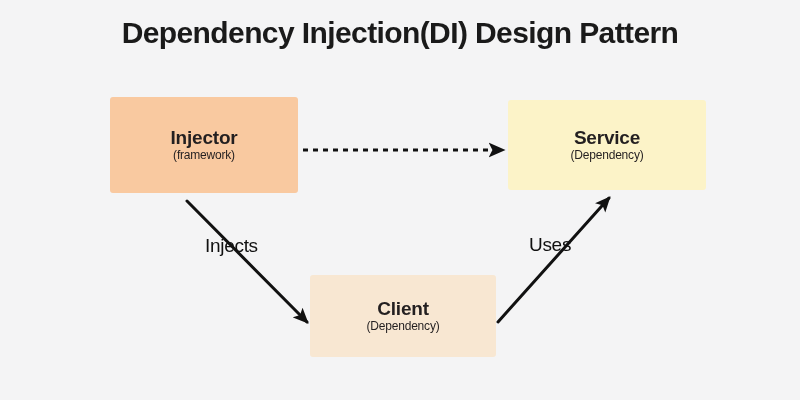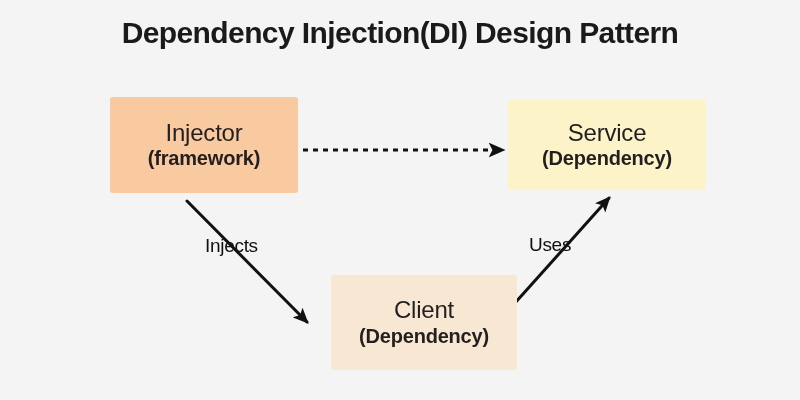--- a/index.html
+++ b/index.html
@@ -37,28 +37,28 @@
     box-sizing: border-box;
     border-radius: 3px;
     display: flex;
     flex-direction: column;
     align-items: center;
     justify-content: center;
     color: #231f20;
     text-align: center;
   }
   .node-title {
-    font-size: 24px;
-    font-weight: normal;
+    font-size: 19px;
+    font-weight: bold;
     line-height: 1.12;
     letter-spacing: -0.2px;
   }
   .node-sub {
-    font-size: 20px;
-    font-weight: bold;
+    font-size: 12px;
+    font-weight: normal;
     line-height: 1.15;
     letter-spacing: -0.2px;
     margin-top: 1px;
   }
   #node-injector {
     left: 110px;
     top: 97px;
     width: 188px;
     height: 96px;
     background: #f9c9a0;
@@ -67,23 +67,22 @@
     left: 508px;
     top: 100px;
     width: 198px;
     height: 90px;
     background: #fcf3c8;
   }
   #node-client {
     left: 310px;
     top: 275px;
     width: 186px;
-    height: 95px;
+    height: 82px;
     background: #f8e7d2;
-    margin-left: 21px;
   }
   #edge-layer {
     position: absolute;
     left: 0;
     top: 0;
     width: 800px;
     height: 400px;
     pointer-events: none;
   }
   .edge-label {

